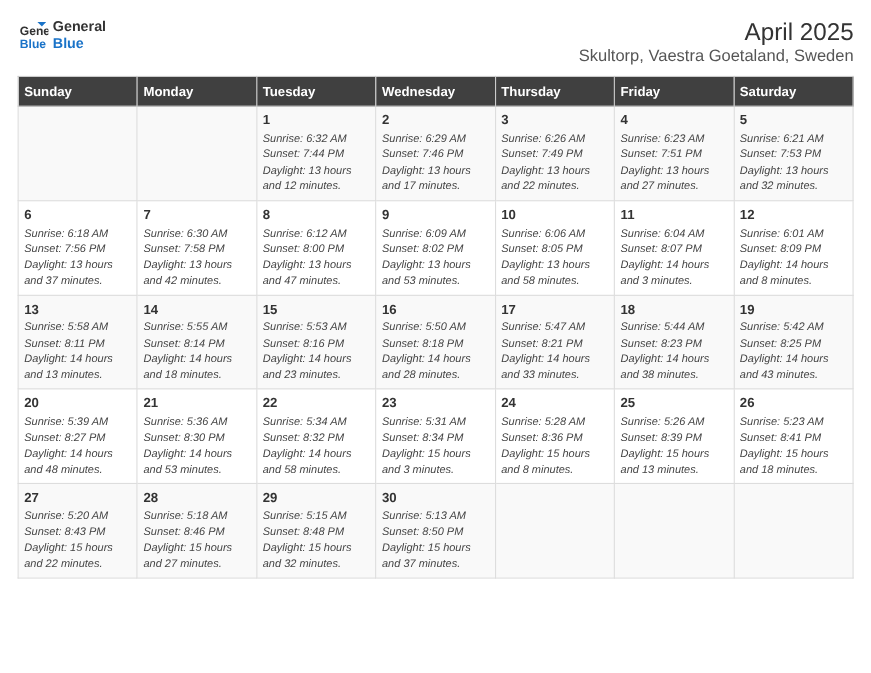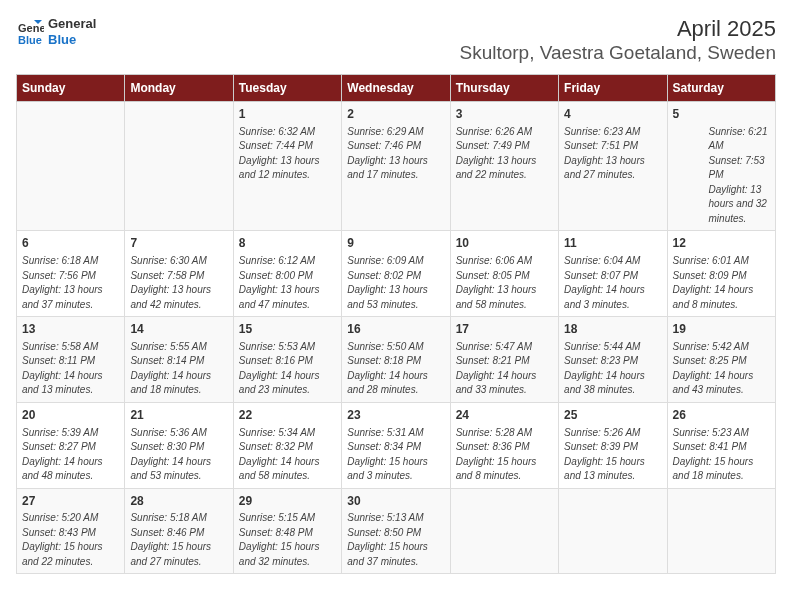--- a/index.html
+++ b/index.html
@@ -27,30 +27,30 @@
     }
     .title-area {
       text-align: right;
     }
     .main-title {
       font-size: 22px;
       font-weight: normal;
       color: #333;
     }
     .subtitle {
-      font-size: 19px;
+      font-size: 15px;
       color: #555;
     }
     table {
       width: 100%;
       border-collapse: collapse;
       font-size: 11px;
     }
     thead tr {
-      background-color: #7f1d1d;
+      background-color: #404040;
       color: #fff;
     }
     thead th {
       padding: 6px 5px;
       text-align: left;
       font-weight: bold;
       font-size: 12px;
       border: 1px solid #ccc;
     }
     tbody tr {
@@ -143,21 +143,21 @@
 Daylight: 13 hours and 22 minutes.</div>
         </td>
         <td>
           <span class="day-number">4</span>
           <div class="day-info" style="white-space: pre-line;">Sunrise: 6:23 AM
 Sunset: 7:51 PM
 Daylight: 13 hours and 27 minutes.</div>
         </td>
         <td>
           <span class="day-number">5</span>
-          <div class="day-info" style="white-space: pre-line; margin-left: 36px;">Sunrise: 6:21 AM
+          <div class="day-info" style="white-space: pre-line;">Sunrise: 6:21 AM
 Sunset: 7:53 PM
 Daylight: 13 hours and 32 minutes.</div>
         </td>
       </tr>
       <tr>
         <td>
           <span class="day-number">6</span>
           <div class="day-info" style="white-space: pre-line;">Sunrise: 6:18 AM
 Sunset: 7:56 PM
 Daylight: 13 hours and 37 minutes.</div>

